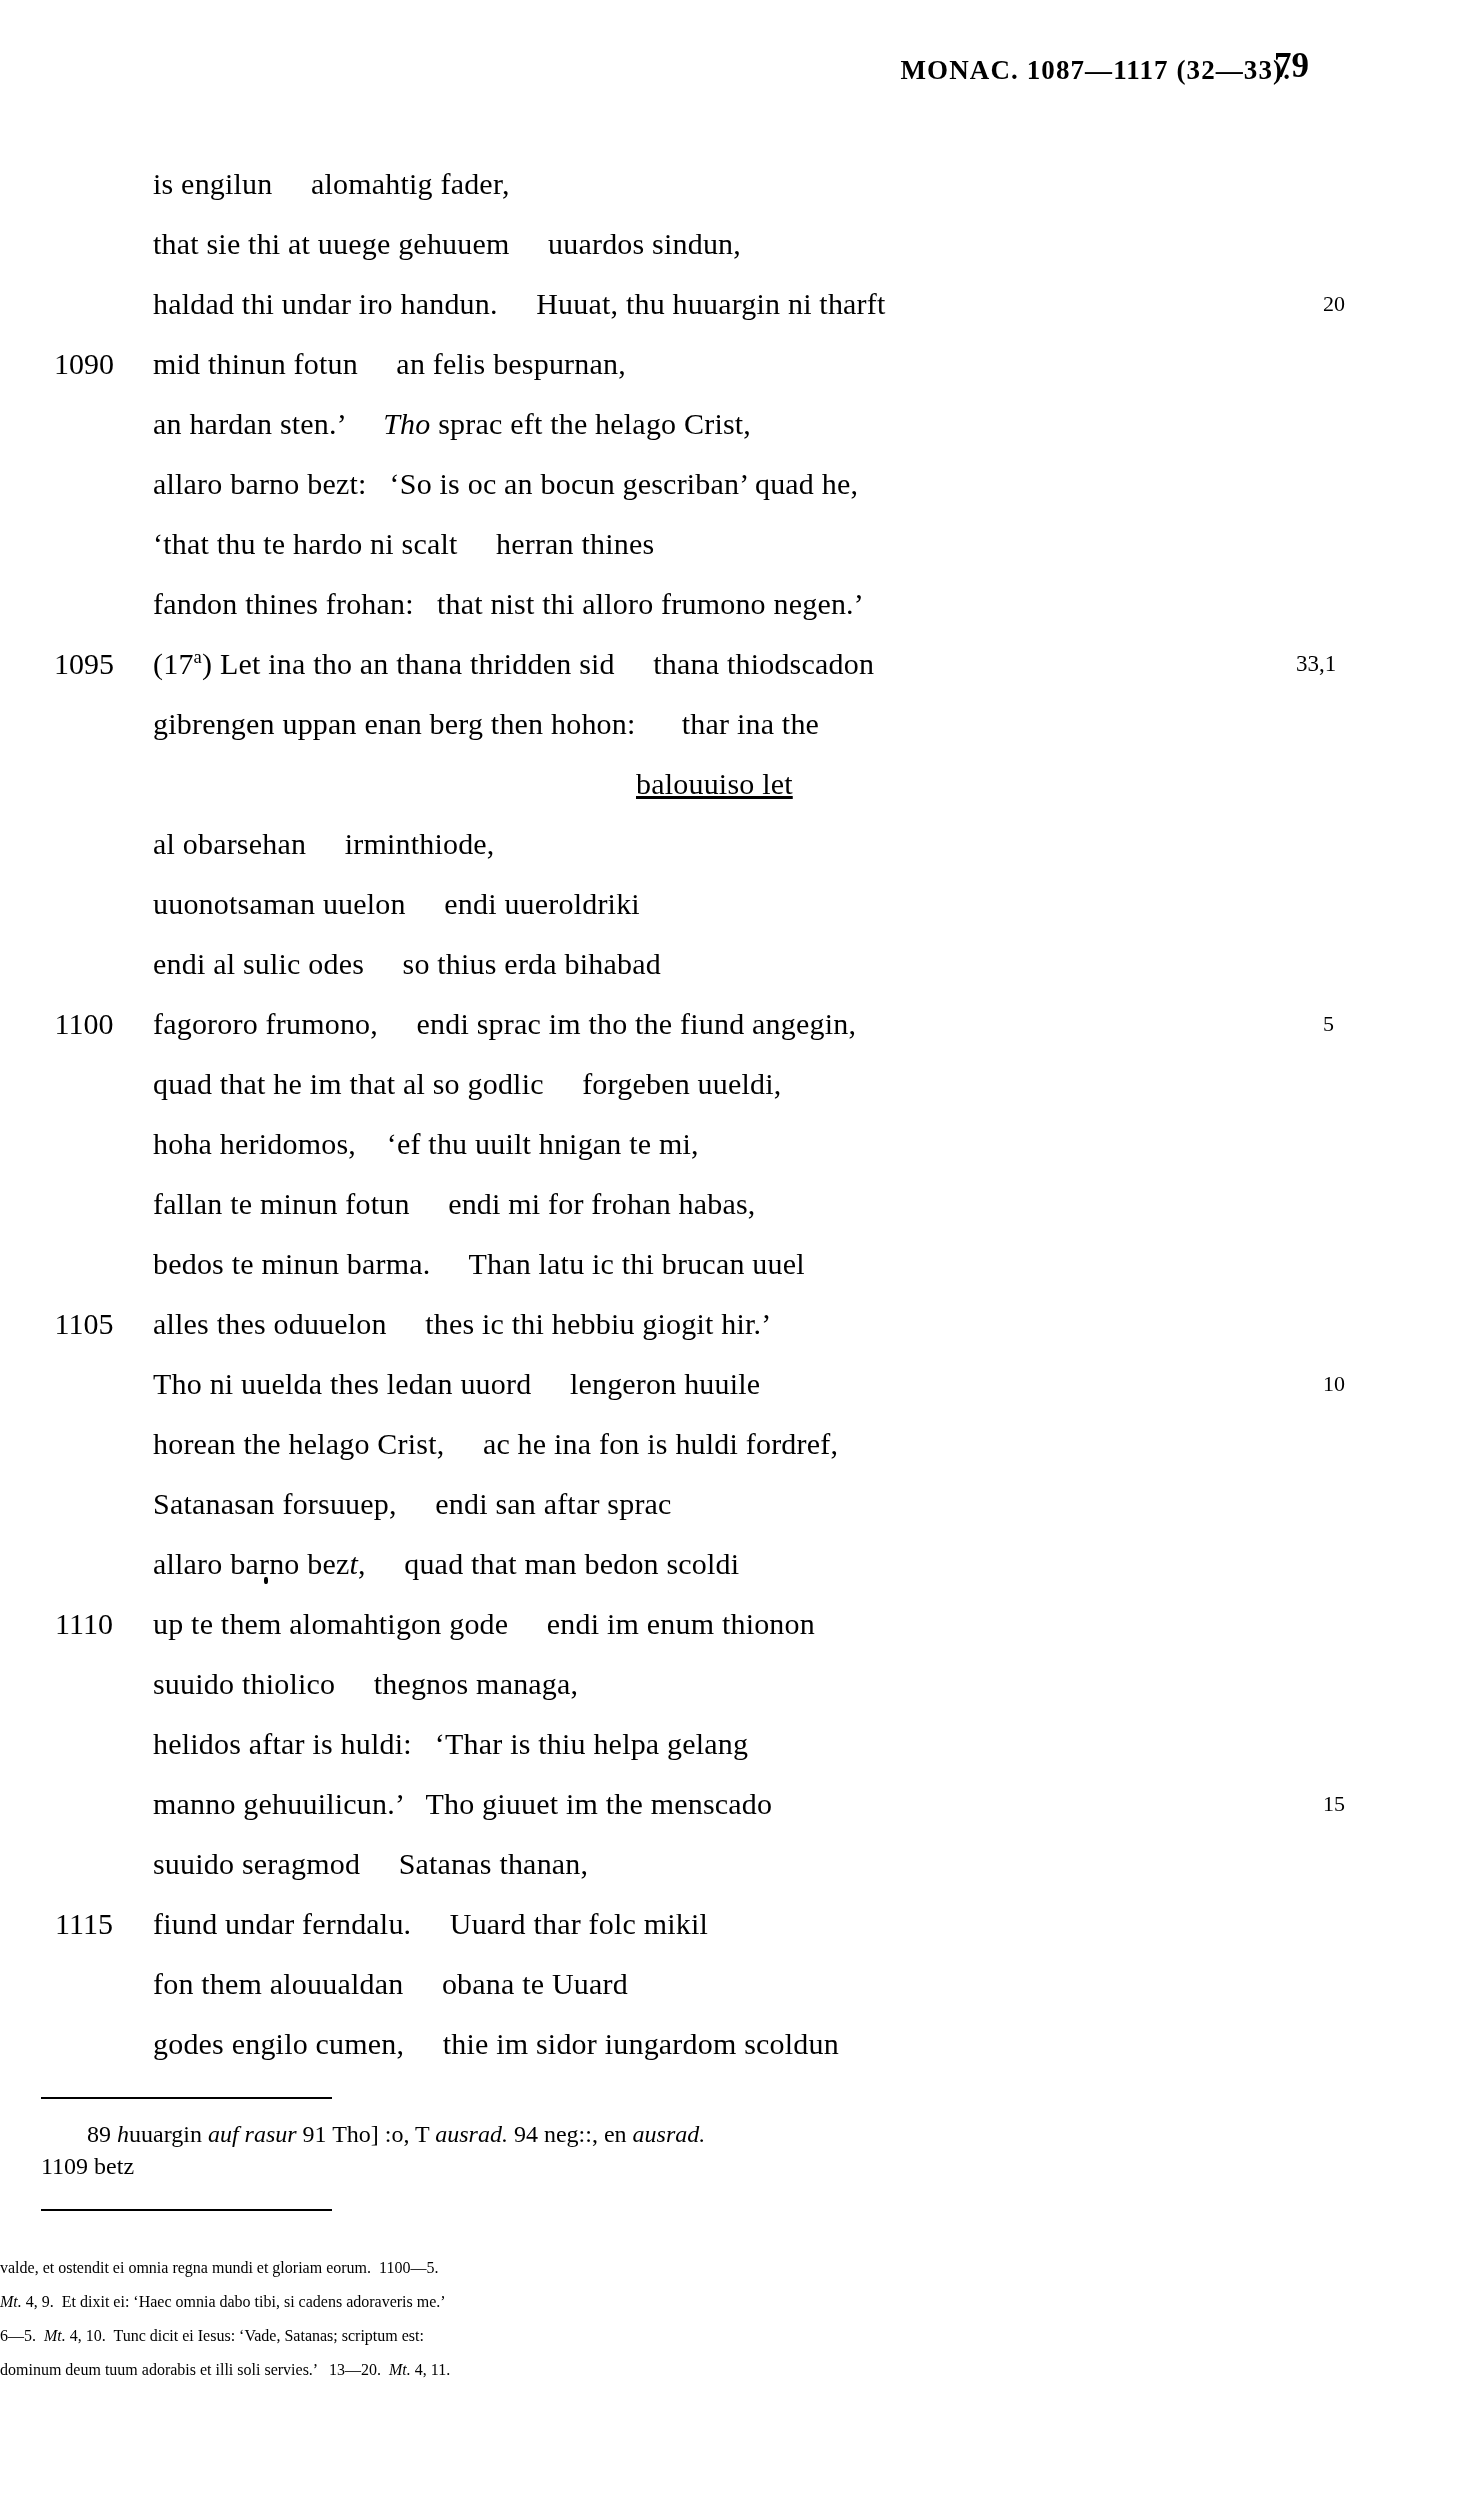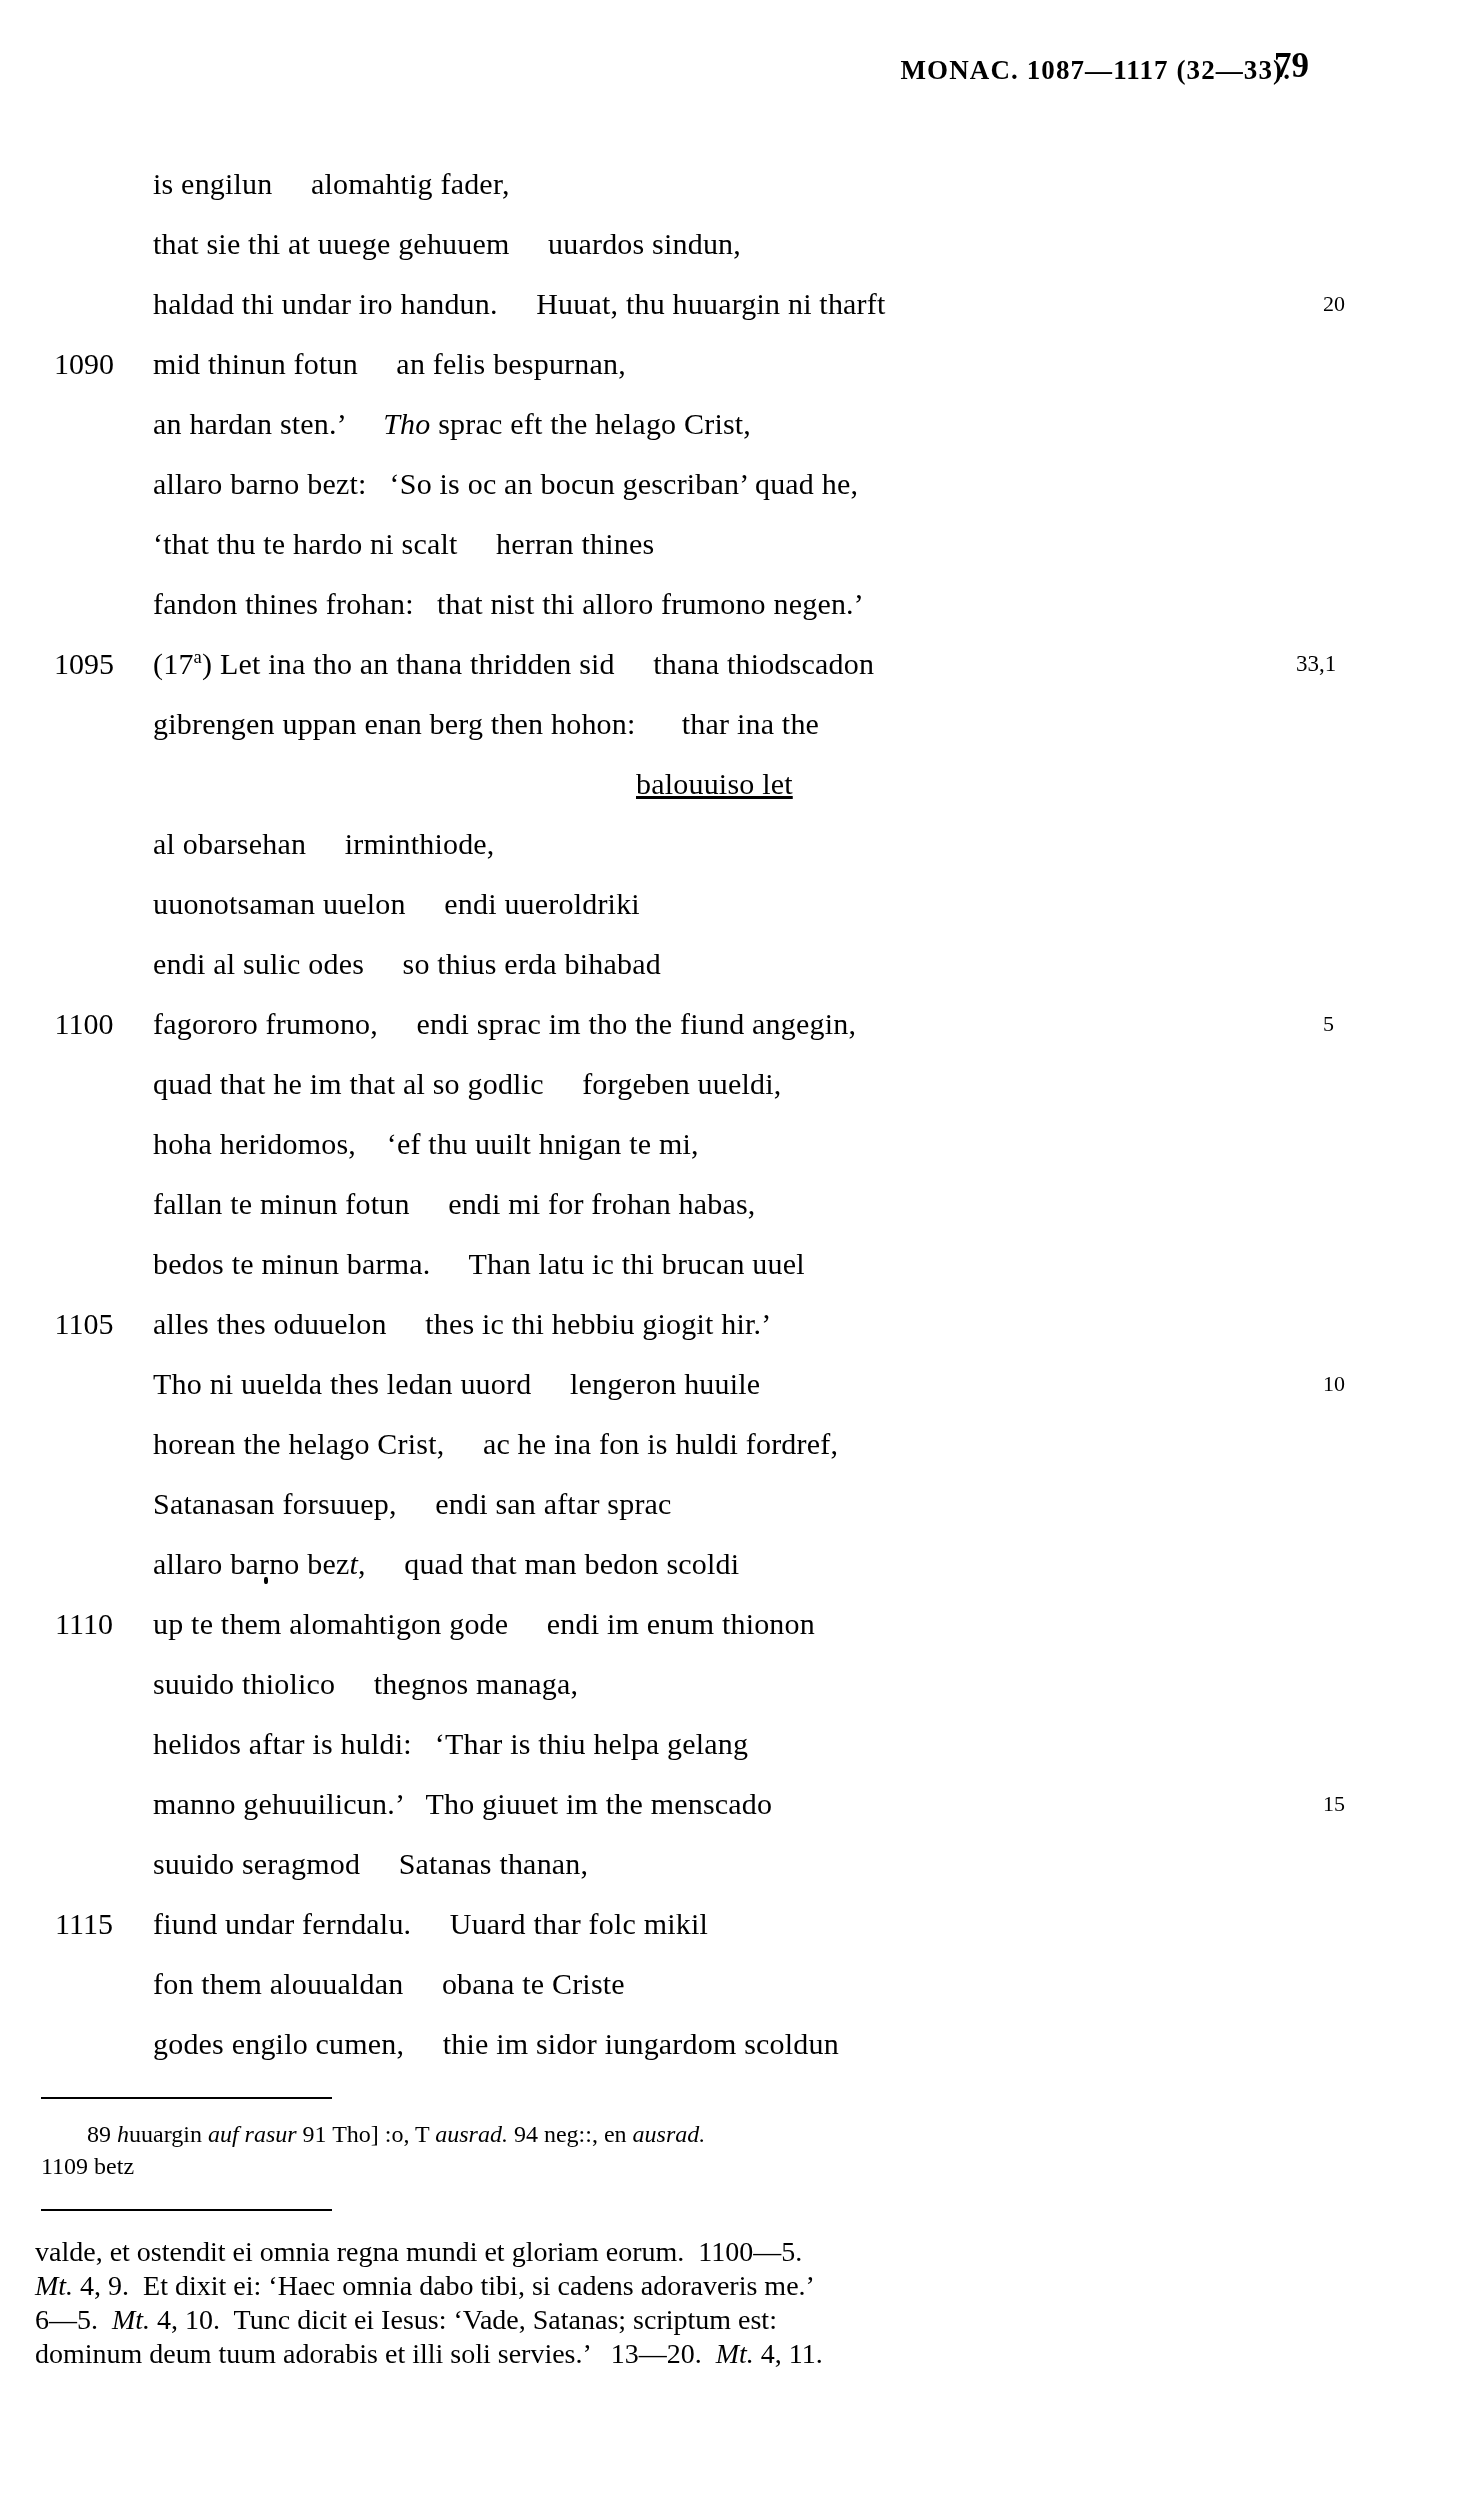--- a/index.html
+++ b/index.html
@@ -124,24 +124,23 @@
     margin-top: 19.4px;
     font-size: 24px;
     line-height: 32px;
     padding-left: 41px;
     padding-right: 57px;
     white-space: normal;
   }
   .apparatus .indent { display: inline-block; width: 46px; }
 
   .commentary {
-    margin-top: 24px;
-    font-size: 28px;
+    margin-top: 40px;
+    font-size: 16px;
     line-height: 34px;
-    padding-left: 35px;
     padding-right: 46px;
   }
   .commentary .cline { white-space: pre-wrap; }
 </style>
 </head>
 <body>
 
 <div class="page">
 
   <div class="runhead">
@@ -173,21 +172,21 @@
       <div class="vline"><span class="vtext"><span>Tho ni uuelda thes ledan uuord     lengeron huuile</span></span><span class="vmarg">10</span></div>
       <div class="vline"><span class="vtext"><span>horean the helago Crist,     ac he ina fon is huldi fordref,</span></span></div>
       <div class="vline"><span class="vtext"><span>Satanasan forsuuep,     endi san aftar sprac</span></span></div>
       <div class="vline"><span class="vtext"><span>allaro ba</span><span class="dotmark">r</span><span>no be</span><span>z</span><i class="it">t</i><span>,     quad that man bedon scoldi</span></span></div>
       <div class="vline"><span class="vnum">1110</span><span class="vtext"><span>up te them alomahtigon gode     endi im enum thionon</span></span></div>
       <div class="vline"><span class="vtext"><span>suuido thiolico     thegnos managa,</span></span></div>
       <div class="vline"><span class="vtext"><span>helidos aftar is huldi:   ‘Thar is thiu helpa gelang</span></span></div>
       <div class="vline"><span class="vtext"><span>manno gehuuilicun.’   Tho giuuet im the menscado</span></span><span class="vmarg">15</span></div>
       <div class="vline"><span class="vtext"><span>suuido seragmod     Satanas thanan,</span></span></div>
       <div class="vline"><span class="vnum">1115</span><span class="vtext"><span>fiund undar ferndalu.     Uuard thar folc mikil</span></span></div>
-      <div class="vline"><span class="vtext"><span>fon them alouualdan     obana te Criste</span></span></div>
+      <div class="vline"><span class="vtext"><span>fon them alouualdan     obana te Uuard</span></span></div>
       <div class="vline"><span class="vtext"><span>godes engilo cumen,     thie im sidor iungardom scoldun</span></span></div>
     </div>
 
   <hr class="rule first">
 
   <div class="apparatus"><span class="indent"></span><span>89 </span><i class="it">h</i><span>uuargin </span><i class="it">auf rasur</i><span>   91 Tho] :o, T </span><i class="it">ausrad.</i><span>   94 neg::, en </span><i class="it">ausrad.</i><br><span>1109 betz</span></div>
 
   <hr class="rule second">
 
   <div class="commentary">

